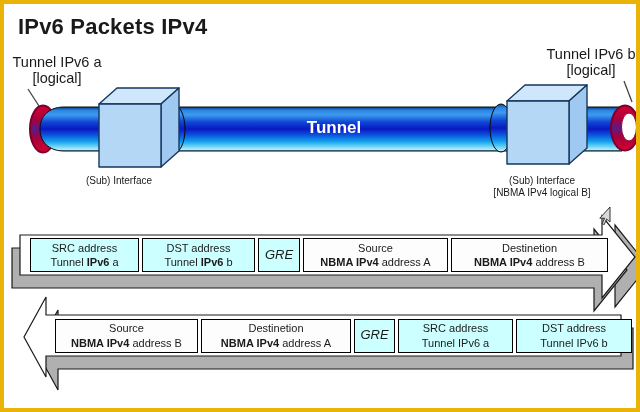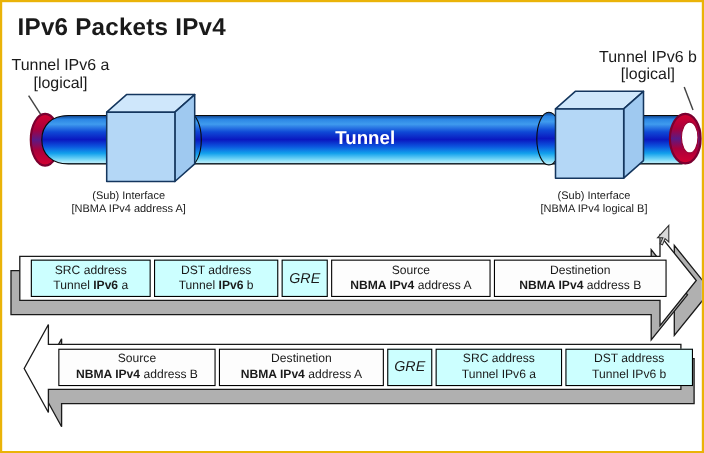--- a/index.html
+++ b/index.html
@@ -1,18 +1,18 @@
 <!DOCTYPE html>
 <html><head>
 <meta charset="utf-8">
 <style>
   html,body{margin:0;padding:0;background:#fff;}
   .frame{
     position:relative;width:640px;height:412px;box-sizing:border-box;
-    border:2px solid #eab308;background:#ffffff;overflow:hidden;
+    border:4px solid #eab308;background:#ffffff;overflow:hidden;
     font-family:"Liberation Sans", sans-serif;color:#1a1a1a;
   }
   .abs{position:absolute;}
   #title{left:14px;top:10px;font-size:22px;font-weight:bold;letter-spacing:0.2px;}
   .small-label{font-size:14.5px;line-height:1.12;text-align:center;}
   #ep-a{left:4px;top:50px;width:98px;}
   #ep-b{left:536px;top:42px;width:102px;}
   .iface-label{font-size:10px;line-height:1.16;text-align:center;}
   #if-a{left:15px;top:171px;width:200px;}
   #if-b{left:437px;top:171px;width:202px;}
@@ -117,21 +117,20 @@
 
   <div id="ep-b" class="abs small-label">
     <div>Tunnel IPv6 b</div>
     <div>[logical]</div>
   </div>
 
   <div id="tunnel-label" class="abs">Tunnel</div>
 
   <div id="if-a" class="abs iface-label">
     <div>(Sub) Interface</div>
-    <div>[NBMA IPv4 address A]</div>
   </div>
 
   <div id="if-b" class="abs iface-label">
     <div>(Sub) Interface</div>
     <div>[NBMA IPv4 logical B]</div>
   </div>
 
   <div id="cells-0" class="abs cells">
       <div class="cell hl">
         <div class="l1">SRC address</div>

